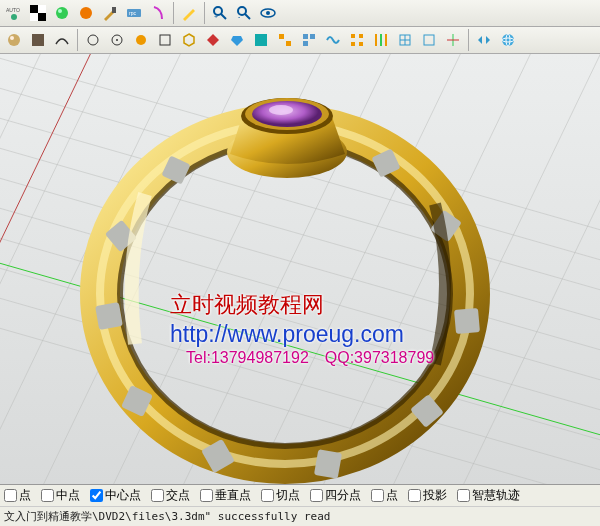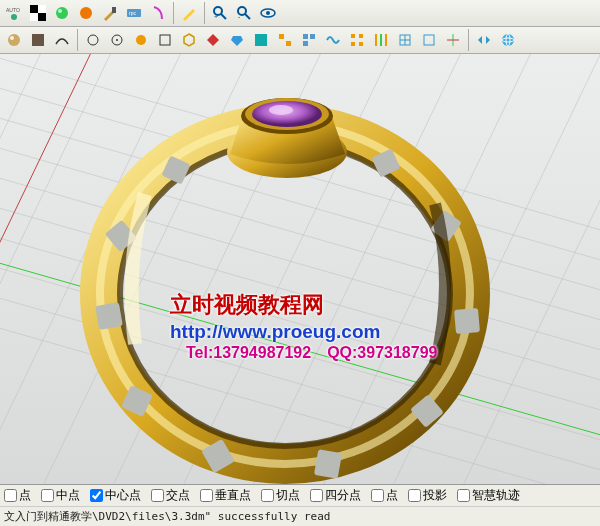--- a/index.html
+++ b/index.html
@@ -5,24 +5,24 @@
   * { margin: 0; padding: 0; box-sizing: border-box; }
   body { width: 600px; height: 526px; overflow: hidden; font-family: "Microsoft YaHei", Arial, sans-serif; font-size: 12px; background: #e0e0e0; }
   .toolbar { display: flex; flex-wrap: wrap; background: linear-gradient(#f5f5f0,#e5e5de); border-bottom: 1px solid #aaa; padding: 1px 2px; }
   .tbtn { width: 22px; height: 22px; margin: 1px; display: flex; align-items: center; justify-content: center; border: 1px solid transparent; cursor: pointer; }
   .tbtn svg { width: 16px; height: 16px; }
   .sep { width: 1px; height: 22px; background: #aaa; margin: 1px 3px; }
   .viewtag { position: absolute; top: 56px; left: 0; background: #1e6bd6; color: #fff; font-size: 11px; padding: 1px 6px 1px 3px; }
   .viewport { position: relative; width: 600px; height: 430px; background: #e8eaea; overflow: hidden; }
   .grid { position: absolute; inset: 0; }
   .ring-wrap { position: absolute; left: 55px; top: 30px; width: 480px; height: 400px; }
-  .watermark { position: absolute; left: 170px; top: 235px; font-weight: 700; text-shadow: 0 0 3px #fff,0 0 3px #fff; }
+  .watermark { position: absolute; left: 170px; top: 235px; font-weight: 400; text-shadow: 0 0 3px #fff,0 0 3px #fff; }
   .watermark div { margin: 1px 0; }
   .wm1 { color: #c40000; font-size: 22px; }
-  .wm2 { color: #1840cc; font-size: 19px; }
+  .wm2 { color: #1840cc; font-size: 23px; }
   .wm3 { color: #d10088; font-size: 16px; }
   .wm3 span { margin-left: 16px; }
   .osnap { display: flex; align-items: center; background: #eeeee6; border-top: 1px solid #999; padding: 2px 4px; font-size: 12px; }
   .osnap label { display: flex; align-items: center; margin-right: 10px; white-space: nowrap; }
   .osnap input { margin-right: 2px; }
   .status { background: #eeeee6; border-top: 1px solid #ccc; padding: 2px 4px; font-family: monospace; font-size: 11px; color: #222; white-space: nowrap; overflow: hidden; }
 </style>
 </head>
 <body>
 

